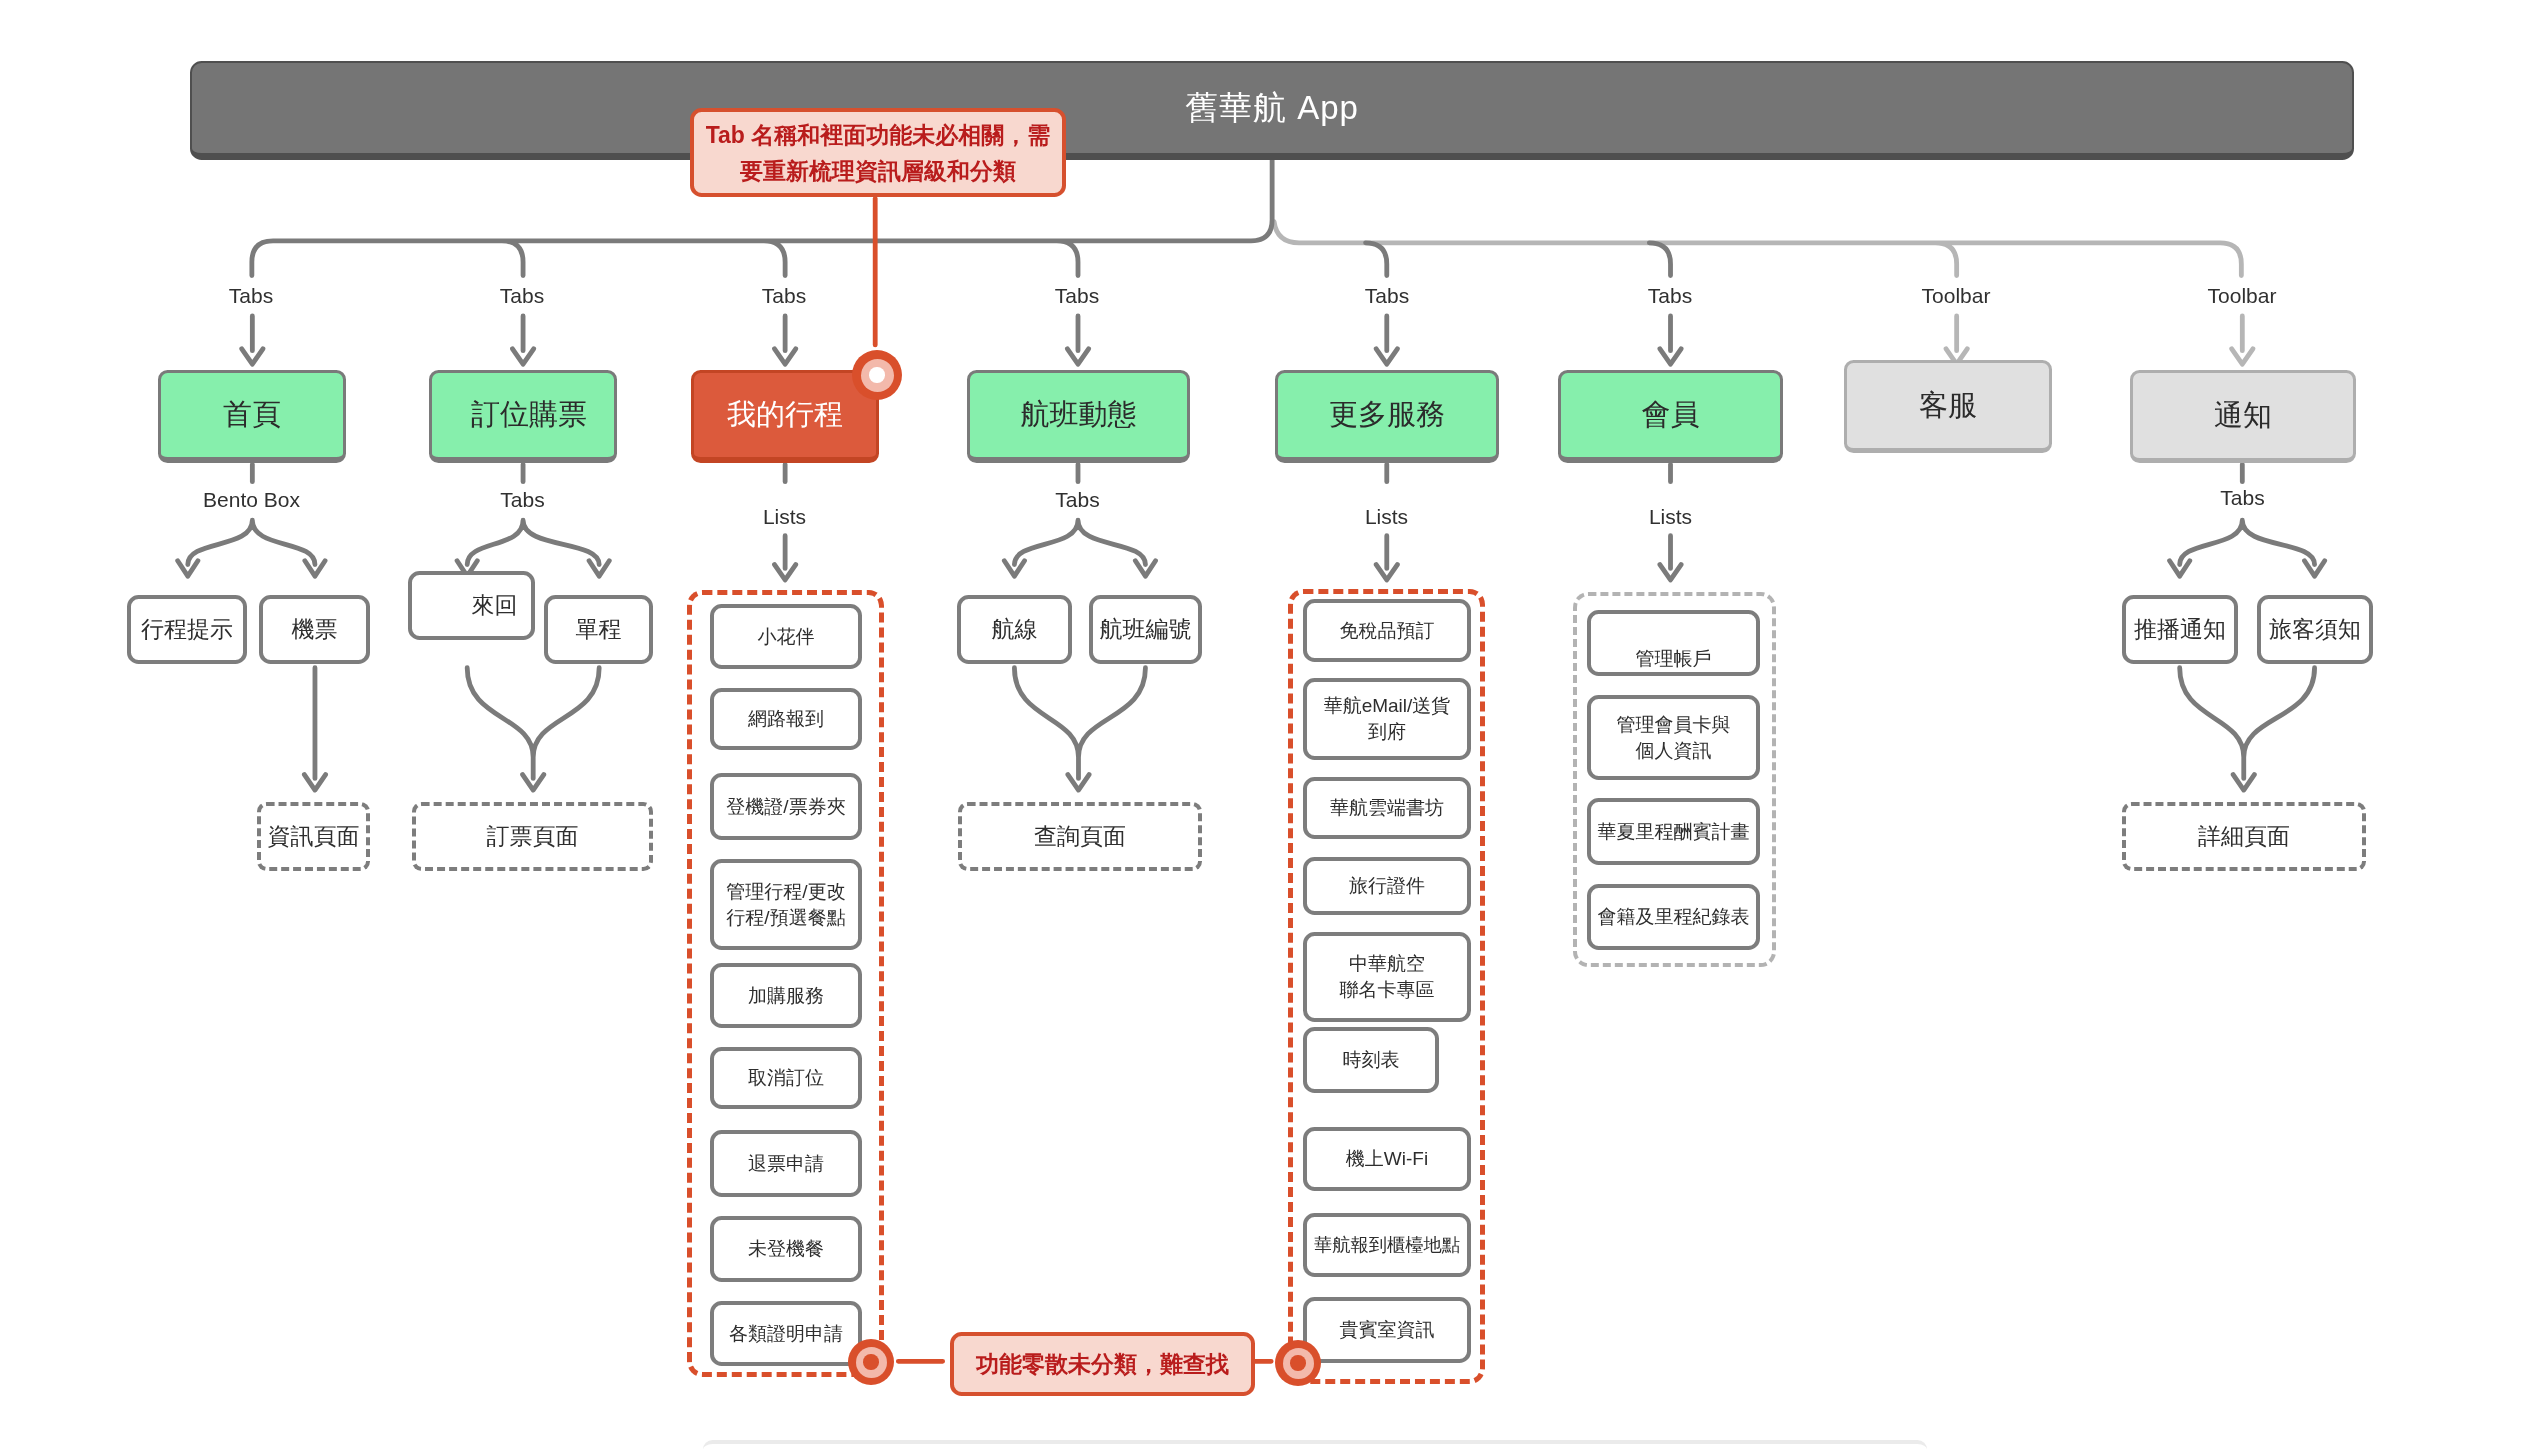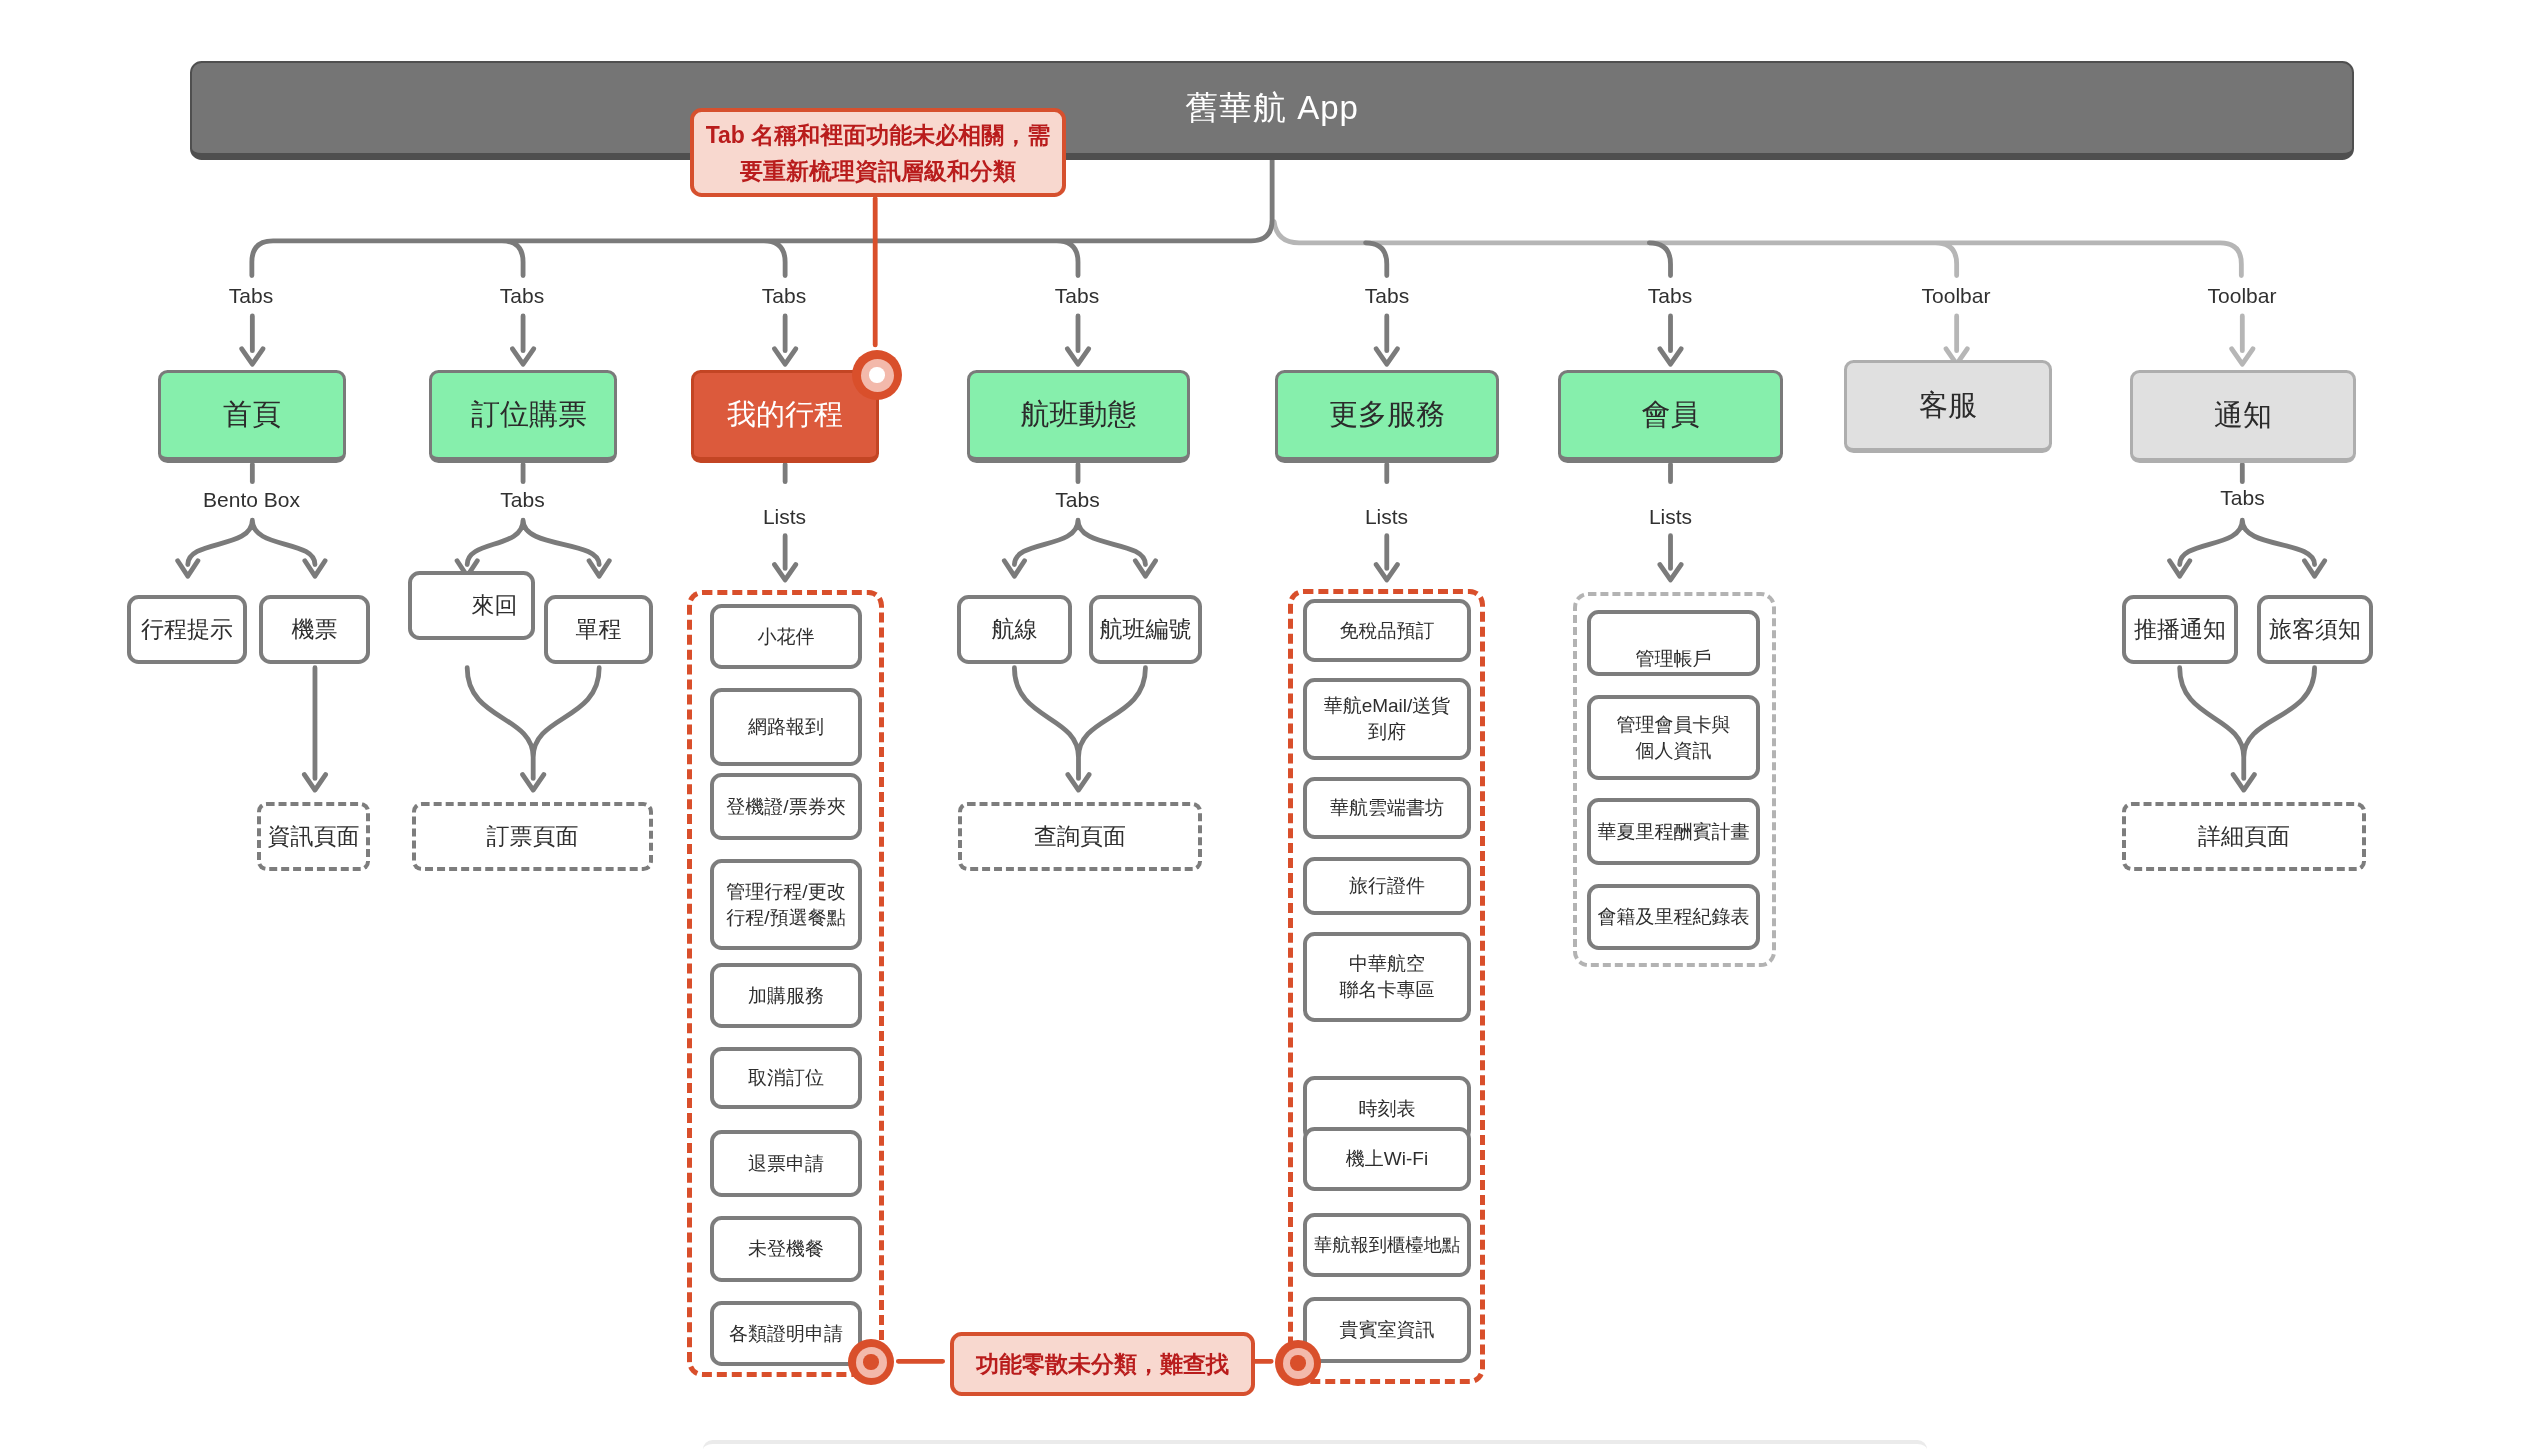--- a/index.html
+++ b/index.html
@@ -166,39 +166,39 @@
     </div>
   <div class="abs center pagebox" style="left:958px;top:802px;width:244px;height:69px;">
       <span>查詢頁面</span>
     </div>
   <div class="abs center pagebox" style="left:2122px;top:802px;width:244px;height:69px;">
       <span>詳細頁面</span>
     </div>
 
   <div class="abs cluster-red" style="left:687px;top:590px;width:197px;height:787px;"></div>
   <div class="abs center litem" style="left:710px;top:604px;width:152px;height:65px;"><span>小花伴</span></div>
-  <div class="abs center litem" style="left:710px;top:688px;width:152px;height:78px;"><span>網路報到</span></div>
+  <div class="abs center litem" style="left:710px;top:688px;width:152px;height:62px;"><span>網路報到</span></div>
   <div class="abs center litem" style="left:710px;top:773px;width:152px;height:67px;"><span>登機證/票券夾</span></div>
   <div class="abs center litem" style="left:710px;top:859px;width:152px;height:91px;"><span>管理行程/更改
 行程/預選餐點</span></div>
   <div class="abs center litem" style="left:710px;top:963px;width:152px;height:65px;"><span>加購服務</span></div>
   <div class="abs center litem" style="left:710px;top:1047px;width:152px;height:62px;"><span>取消訂位</span></div>
   <div class="abs center litem" style="left:710px;top:1130px;width:152px;height:67px;"><span>退票申請</span></div>
   <div class="abs center litem" style="left:710px;top:1216px;width:152px;height:66px;"><span>未登機餐</span></div>
   <div class="abs center litem" style="left:710px;top:1301px;width:152px;height:65px;"><span>各類證明申請</span></div>
 
   <div class="abs cluster-red" style="left:1288px;top:589px;width:197px;height:795px;"></div>
   <div class="abs center litem" style="left:1303px;top:599px;width:168px;height:63px;"><span>免稅品預訂</span></div>
   <div class="abs center litem" style="left:1303px;top:678px;width:168px;height:82px;"><span>華航eMail/送貨
 到府</span></div>
   <div class="abs center litem" style="left:1303px;top:777px;width:168px;height:62px;"><span>華航雲端書坊</span></div>
   <div class="abs center litem" style="left:1303px;top:857px;width:168px;height:58px;"><span>旅行證件</span></div>
   <div class="abs center litem" style="left:1303px;top:932px;width:168px;height:90px;"><span>中華航空
 聯名卡專區</span></div>
-  <div class="abs center litem" style="left:1303px;top:1076px;width:168px;height:66px;"><span>時刻表</span></div>
+  <div class="abs center litem" style="left:1303px;top:1027px;width:136px;height:66px;"><span>時刻表</span></div>
   <div class="abs center litem" style="left:1303px;top:1127px;width:168px;height:64px;"><span>機上Wi-Fi</span></div>
   <div class="abs center litem" style="left:1303px;top:1213px;width:168px;height:64px;font-size:18.3px;"><span>華航報到櫃檯地點</span></div>
   <div class="abs center litem" style="left:1303px;top:1297px;width:168px;height:66px;"><span>貴賓室資訊</span></div>
 
   <div class="abs cluster-gray" style="left:1573px;top:592px;width:203px;height:375px;"></div>
   <div class="abs center litem" style="left:1587px;top:610px;width:173px;height:66px;align-items:flex-end;"><span>管理帳戶</span></div>
   <div class="abs center litem" style="left:1587px;top:695px;width:173px;height:85px;"><span>管理會員卡與
 個人資訊</span></div>
   <div class="abs center litem" style="left:1587px;top:798px;width:173px;height:67px;"><span>華夏里程酬賓計畫</span></div>
   <div class="abs center litem" style="left:1587px;top:884px;width:173px;height:66px;"><span>會籍及里程紀錄表</span></div>

